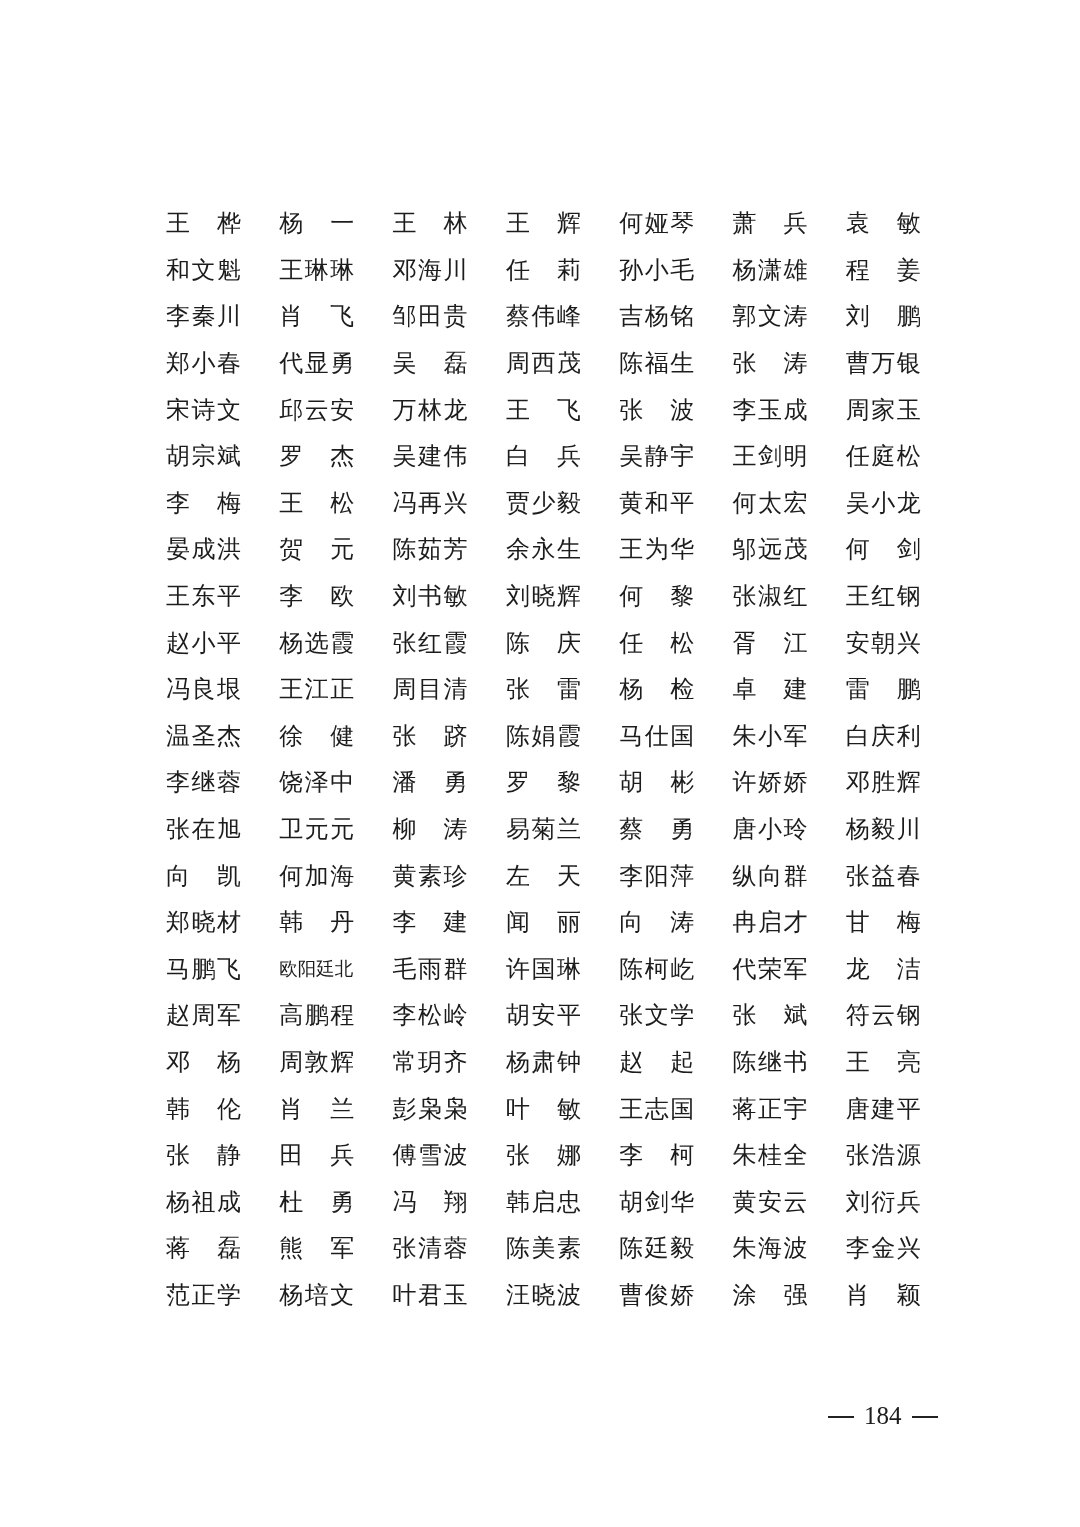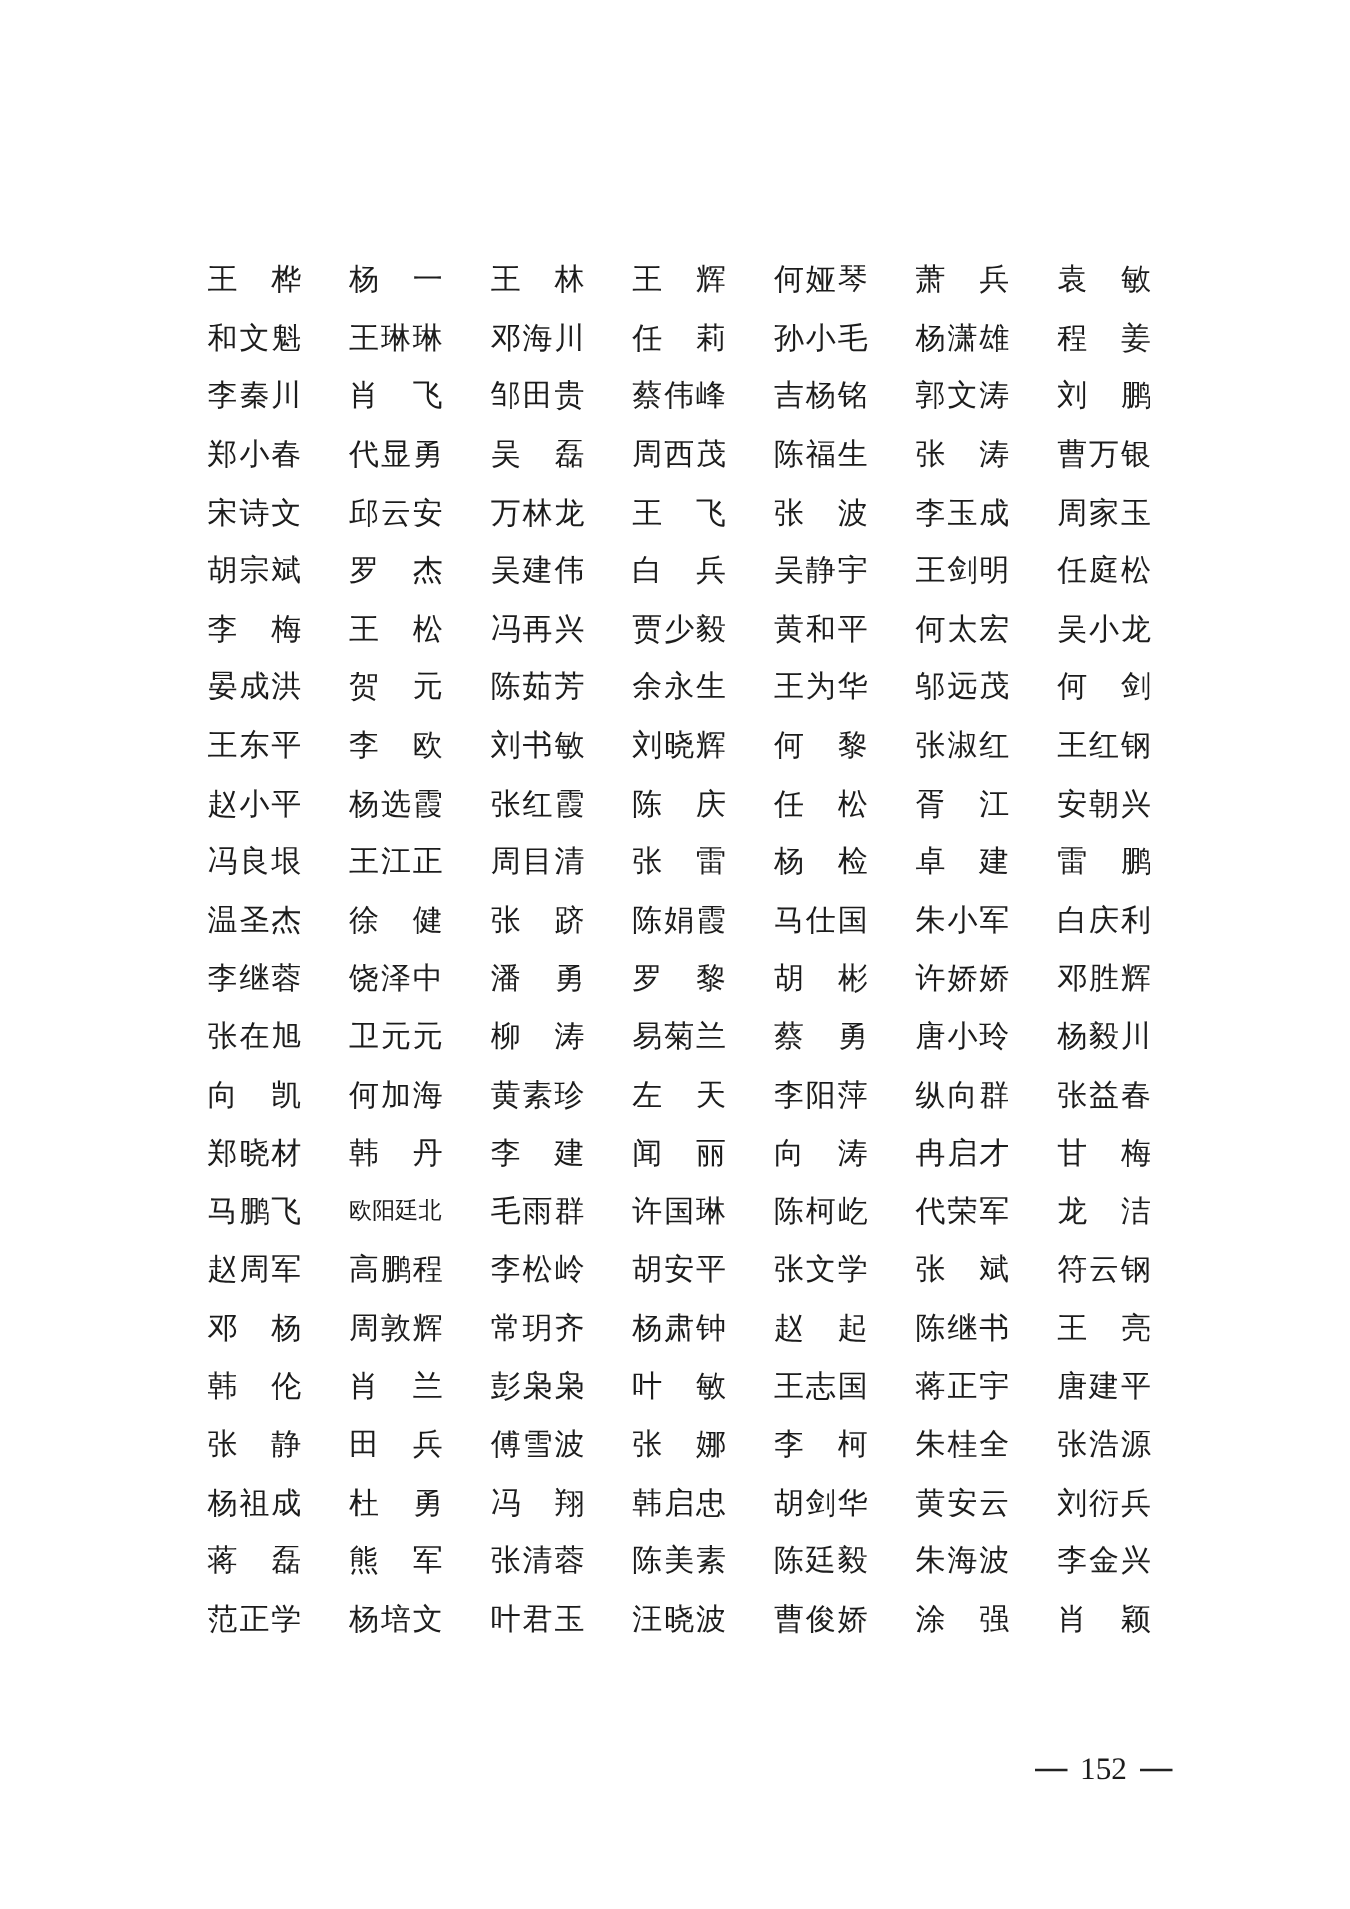--- a/index.html
+++ b/index.html
@@ -859,14 +859,14 @@
         <span class="ch">强</span>
       </div>
       <div class="name-cell">
         <span class="ch">肖</span>
         <span class="ch">颖</span>
       </div>
     </div>
   </div>
 
 <div id="page-footer">
-  <span class="dash"></span><span class="num">152</span><span class="dash"></span>
+  <span class="dash"></span><span class="num">184</span><span class="dash"></span>
 </div>
 
 </body></html>

